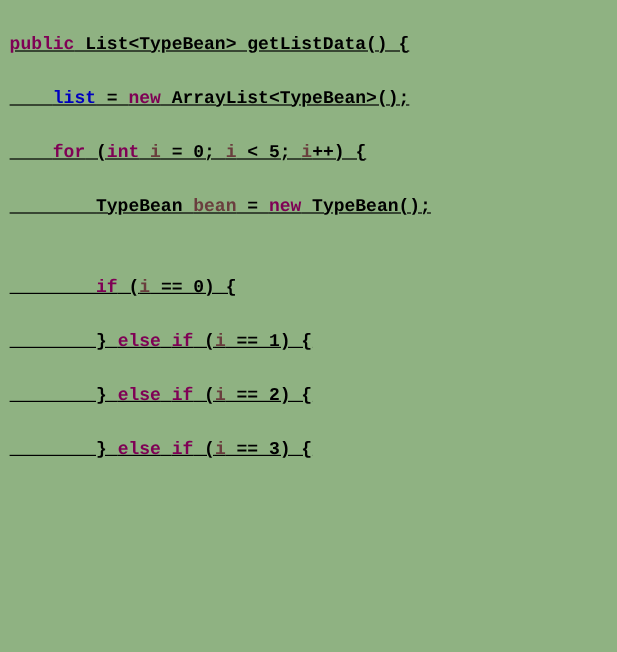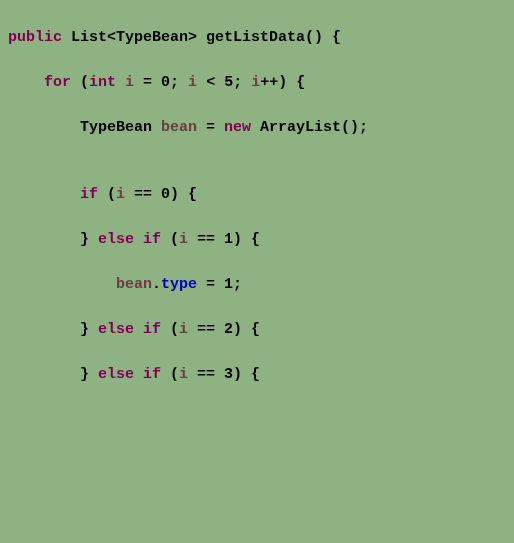--- a/index.html
+++ b/index.html
@@ -10,37 +10,37 @@
     background: #8fb282;
     width: 514px;
     height: 543px;
     overflow: hidden;
   }
   .editor {
     white-space: pre;
     line-height: 1.5;
     padding: 4px 0 0 8px;
   }
-  .line { display: block; }
+  .line { display: block; text-decoration: underline; }
   .kw { color: #7f0055; }   
   .fld { color: #0000c0; }  
   .var { color: #6a3e3e; }  
   .txt { color: #000000; }  
 </style>
 </head>
 <body>
 
 <div class="editor">
 <span class="line"><span class="kw">public</span><span class="txt"> List&lt;TypeBean&gt; getListData() {</span></span>
+<span class="line"><span class="txt">    </span><span class="fld">list</span><span class="txt"> = </span><span class="kw">new</span><span class="txt"> ArrayList&lt;TypeBean&gt;();</span></span>
 <span class="line"><span class="txt">    </span><span class="kw">for</span><span class="txt"> (</span><span class="kw">int</span><span class="txt"> </span><span class="var">i</span><span class="txt"> = 0; </span><span class="var">i</span><span class="txt"> &lt; 5; </span><span class="var">i</span><span class="txt">++) {</span></span>
-<span class="line"><span class="txt">        </span><span class="txt">TypeBean </span><span class="var">bean</span><span class="txt"> = </span><span class="kw">new</span><span class="txt"> ArrayList();</span></span>
+<span class="line"><span class="txt">        </span><span class="txt">TypeBean </span><span class="var">bean</span><span class="txt"> = </span><span class="kw">new</span><span class="txt"> TypeBean();</span></span>
 <span class="line"><span class="txt"></span></span>
 <span class="line"><span class="txt">        </span><span class="kw">if</span><span class="txt"> (</span><span class="var">i</span><span class="txt"> == 0) {</span></span>
 <span class="line"><span class="txt">        </span><span class="txt">} </span><span class="kw">else</span><span class="txt"> </span><span class="kw">if</span><span class="txt"> (</span><span class="var">i</span><span class="txt"> == 1) {</span></span>
-<span class="line"><span class="txt">            </span><span class="var">bean</span><span class="txt">.</span><span class="fld">type</span><span class="txt"> = 1;</span></span>
 <span class="line"><span class="txt">        </span><span class="txt">} </span><span class="kw">else</span><span class="txt"> </span><span class="kw">if</span><span class="txt"> (</span><span class="var">i</span><span class="txt"> == 2) {</span></span>
 <span class="line"><span class="txt">        </span><span class="txt">} </span><span class="kw">else</span><span class="txt"> </span><span class="kw">if</span><span class="txt"> (</span><span class="var">i</span><span class="txt"> == 3) {</span></span>
 
 
 
 
 
 
 
 

